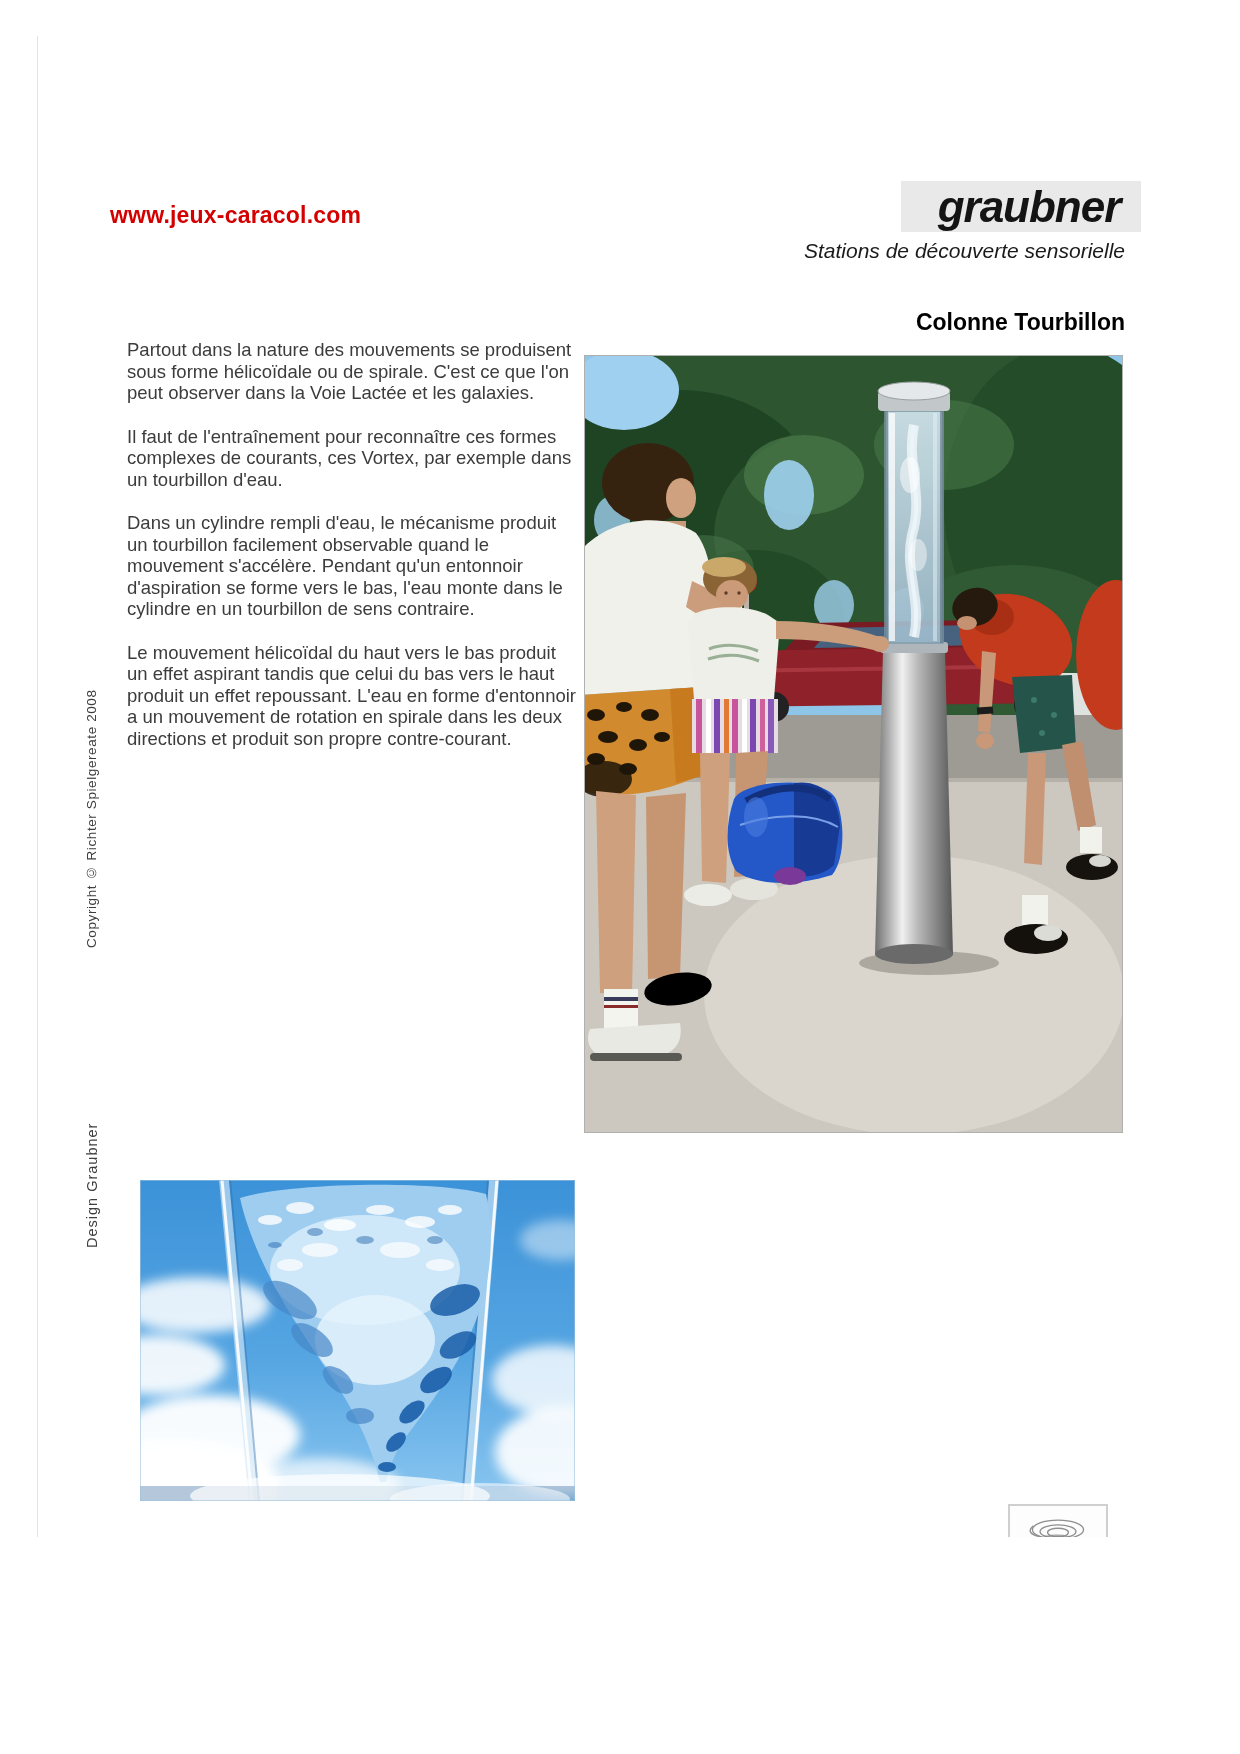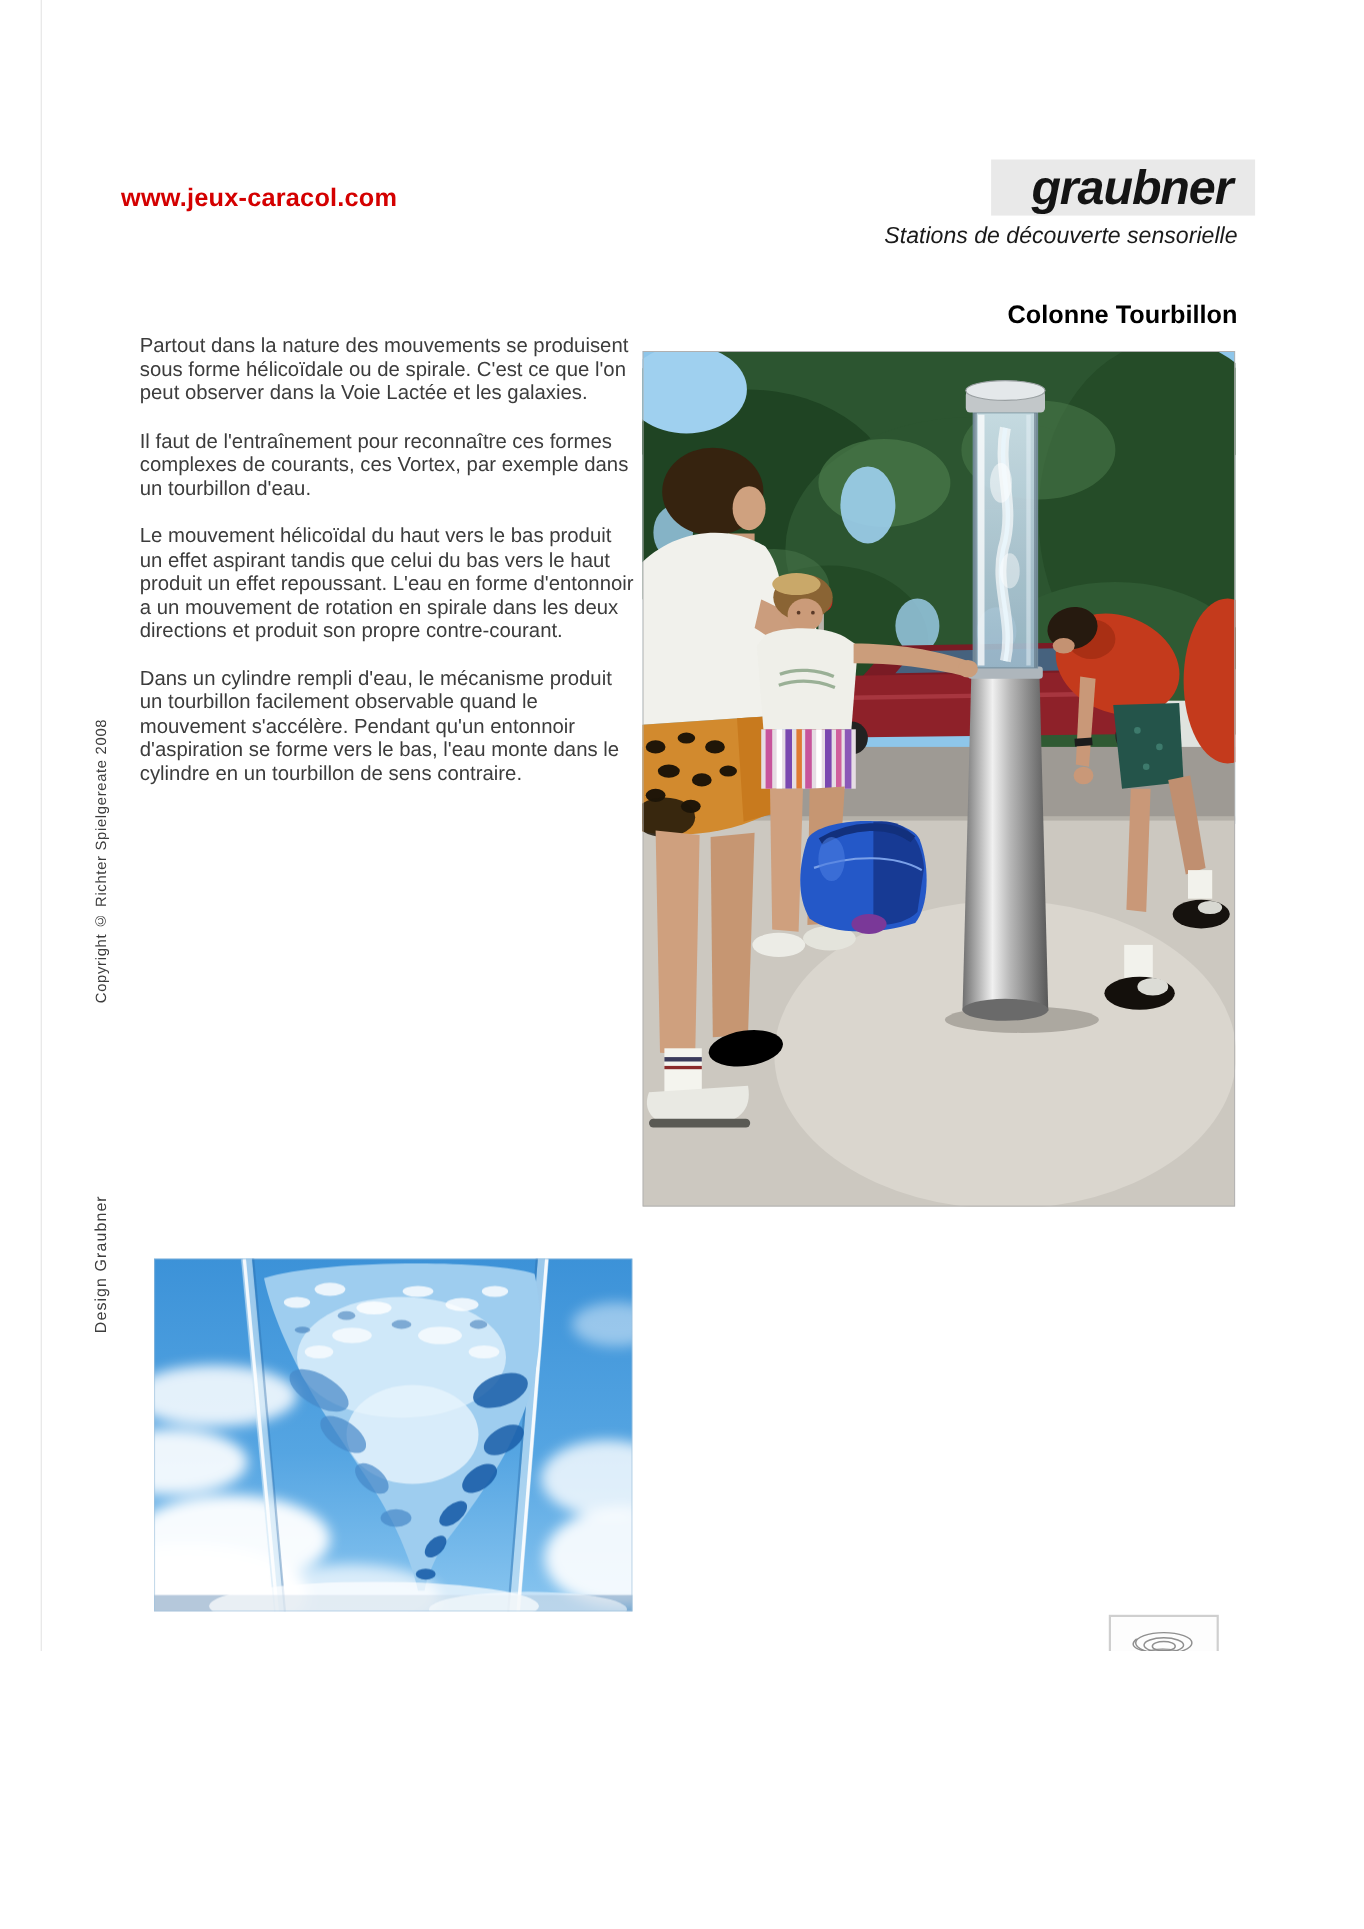--- a/index.html
+++ b/index.html
@@ -1,17 +1,17 @@
 <!DOCTYPE html>
 <html><head>
 <meta charset="utf-8">
 <style>
   html,body{margin:0;padding:0;background:#fff;}
   .page{position:relative;width:1240px;height:1501px;background:#ffffff;
-        font-family:"Liberation Sans",sans-serif;overflow:hidden;}
+        font-family:"Liberation Sans",sans-serif;overflow:hidden;margin-top:36px;}
   .scan-edge{position:absolute;left:37px;top:0;width:1px;height:1754px;background:#e4e4e4;}
 
   .url-link{position:absolute;left:110px;top:166px;color:#d40000;font-weight:bold;
             font-size:23px;letter-spacing:0.2px;text-decoration:none;cursor:pointer;}
 
   .logo-strip{position:absolute;left:901px;top:145px;width:224px;height:51px;background:#e9e9e9;
               display:flex;align-items:center;justify-content:center;padding-left:16px;}
   .logo-text{font-size:44px;font-weight:bold;font-style:italic;color:#141414;letter-spacing:-1px;}
 
   .tagline{position:absolute;left:625px;top:203px;width:500px;text-align:right;
@@ -49,22 +49,22 @@
   <div class="logo-strip">
     <span class="logo-text">graubner</span>
   </div>
   <div class="tagline">Stations de découverte sensorielle</div>
 
   <div class="prod-title">Colonne Tourbillon</div>
 
   <div class="article">
     <p>Partout dans la nature des mouvements se produisent sous forme hélicoïdale ou de spirale. C'est ce que l'on peut observer dans la Voie Lactée et les galaxies.</p>
     <p>Il faut de l'entraînement pour reconnaître ces formes complexes de courants, ces Vortex, par exemple dans un tourbillon d'eau.</p>
+    <p>Dans un cylindre rempli d'eau, le mécanisme produit un tourbillon facilement observable quand le mouvement s'accélère. Pendant qu'un entonnoir d'aspiration se forme vers le bas, l'eau monte dans le cylindre en un tourbillon de sens contraire.</p>
     <p>Le mouvement hélicoïdal du haut vers le bas produit un effet aspirant tandis que celui du bas vers le haut produit un effet repoussant. L'eau en forme d'entonnoir a un mouvement de rotation en spirale dans les deux directions et produit son propre contre-courant.</p>
-    <p>Dans un cylindre rempli d'eau, le mécanisme produit un tourbillon facilement observable quand le mouvement s'accélère. Pendant qu'un entonnoir d'aspiration se forme vers le bas, l'eau monte dans le cylindre en un tourbillon de sens contraire.</p>
   </div>
 
   <div class="vert copyright">Copyright © Richter Spielgereate 2008</div>
   <div class="vert design">Design Graubner</div>
 
   <div class="main-photo">
     <svg viewBox="0 0 539 778" preserveAspectRatio="none">
       <defs>
         <linearGradient id="steelGrad" x1="0" y1="0" x2="1" y2="0">
           <stop offset="0" stop-color="#6f6f6f"></stop>

